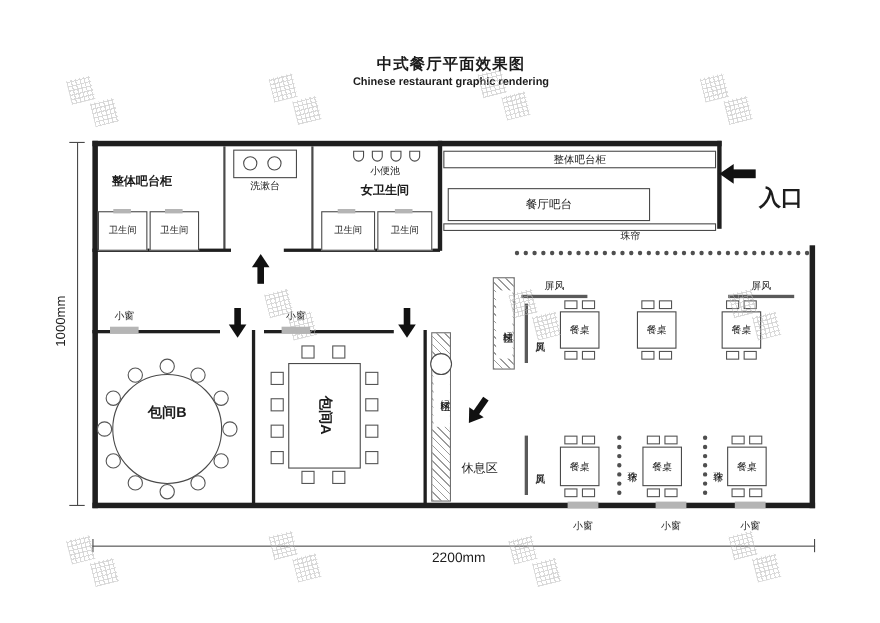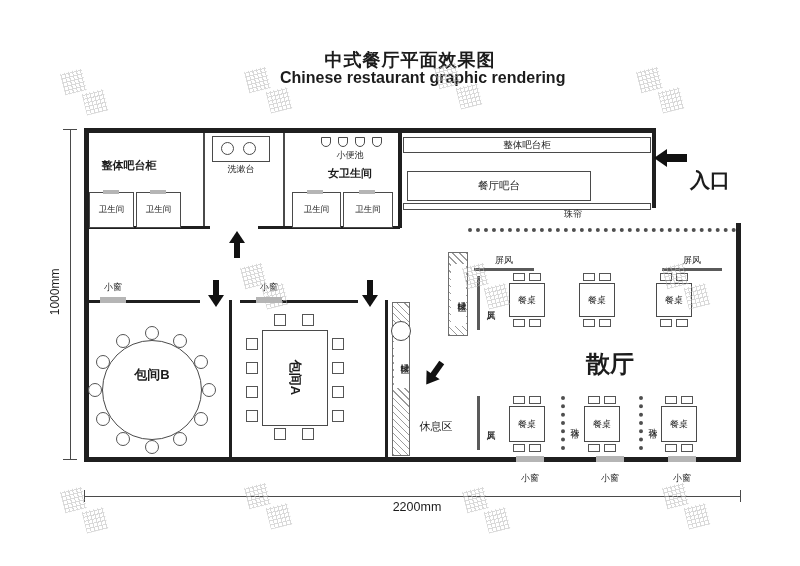--- a/index.html
+++ b/index.html
@@ -28,22 +28,22 @@
   .wm i{position:absolute;background:repeating-linear-gradient(0deg,#b4b4b4 0 1px,transparent 1px 4px),
         repeating-linear-gradient(90deg,#b4b4b4 0 1px,transparent 1px 4px)}
   .wm .a{left:2px;top:2px;width:22px;height:22px}
   .wm .bsq{left:18px;top:27px;width:22px;height:22px}
 </style>
 </head>
 <body>
 
 <div class="canvas">
 
-  <div class="lbl b" style="left:300px;top:50px;width:220px;font-size:18px;letter-spacing:1px">中式餐厅平面效果图</div>
-  <div class="lbl b" style="left:280px;top:69px;width:260px;font-size:16px">Chinese restaurant graphic rendering</div>
+  <div class="lbl b" style="left:300px;top:50px;width:220px;font-size:14px;letter-spacing:1px">中式餐厅平面效果图</div>
+  <div class="lbl b" style="left:280px;top:69px;width:260px;font-size:10px">Chinese restaurant graphic rendering</div>
 
   <div class="wall" style="left:84px;top:128px;width:5px;height:334px"></div>
   <div class="wall" style="left:84px;top:128px;width:572px;height:5px"></div>
   <div class="wall" style="left:84px;top:457px;width:657px;height:5px"></div>
   <div class="wall" style="left:736px;top:223px;width:5px;height:239px"></div>
   <div class="wall" style="left:652px;top:128px;width:4px;height:80px"></div>
 
   <div class="wline" style="left:203px;top:133px;width:2px;height:95px"></div>
   <div class="wline" style="left:283px;top:133px;width:2px;height:95px"></div>
   <div class="wall" style="left:398px;top:128px;width:4px;height:100px"></div>
@@ -185,21 +185,20 @@
   <div class="chair" style="left:599px;top:319px;width:12px;height:8px"></div>
 
   <div class="chair" style="left:660px;top:273px;width:12px;height:8px"></div>
   <div class="chair" style="left:676px;top:273px;width:12px;height:8px"></div>
   <div class="box cen" style="left:656px;top:283px;width:36px;height:34px">
     <span style="font-size:9px">餐桌</span>
   </div>
   <div class="chair" style="left:660px;top:319px;width:12px;height:8px"></div>
   <div class="chair" style="left:676px;top:319px;width:12px;height:8px"></div>
 
-  <div class="lbl b" style="left:566px;top:350px;width:88px;font-size:24px">散厅</div>
 
   <div class="scr" style="left:477px;top:396px;width:3px;height:54px"></div>
   <div class="lbl vt" style="left:483px;top:404px;width:12px;height:40px;font-size:9px">屏风</div>
 
   <div class="chair" style="left:513px;top:396px;width:12px;height:8px"></div>
   <div class="chair" style="left:529px;top:396px;width:12px;height:8px"></div>
   <div class="box cen" style="left:509px;top:406px;width:36px;height:36px">
     <span style="font-size:9px">餐桌</span>
   </div>
   <div class="chair" style="left:513px;top:444px;width:12px;height:8px"></div>

